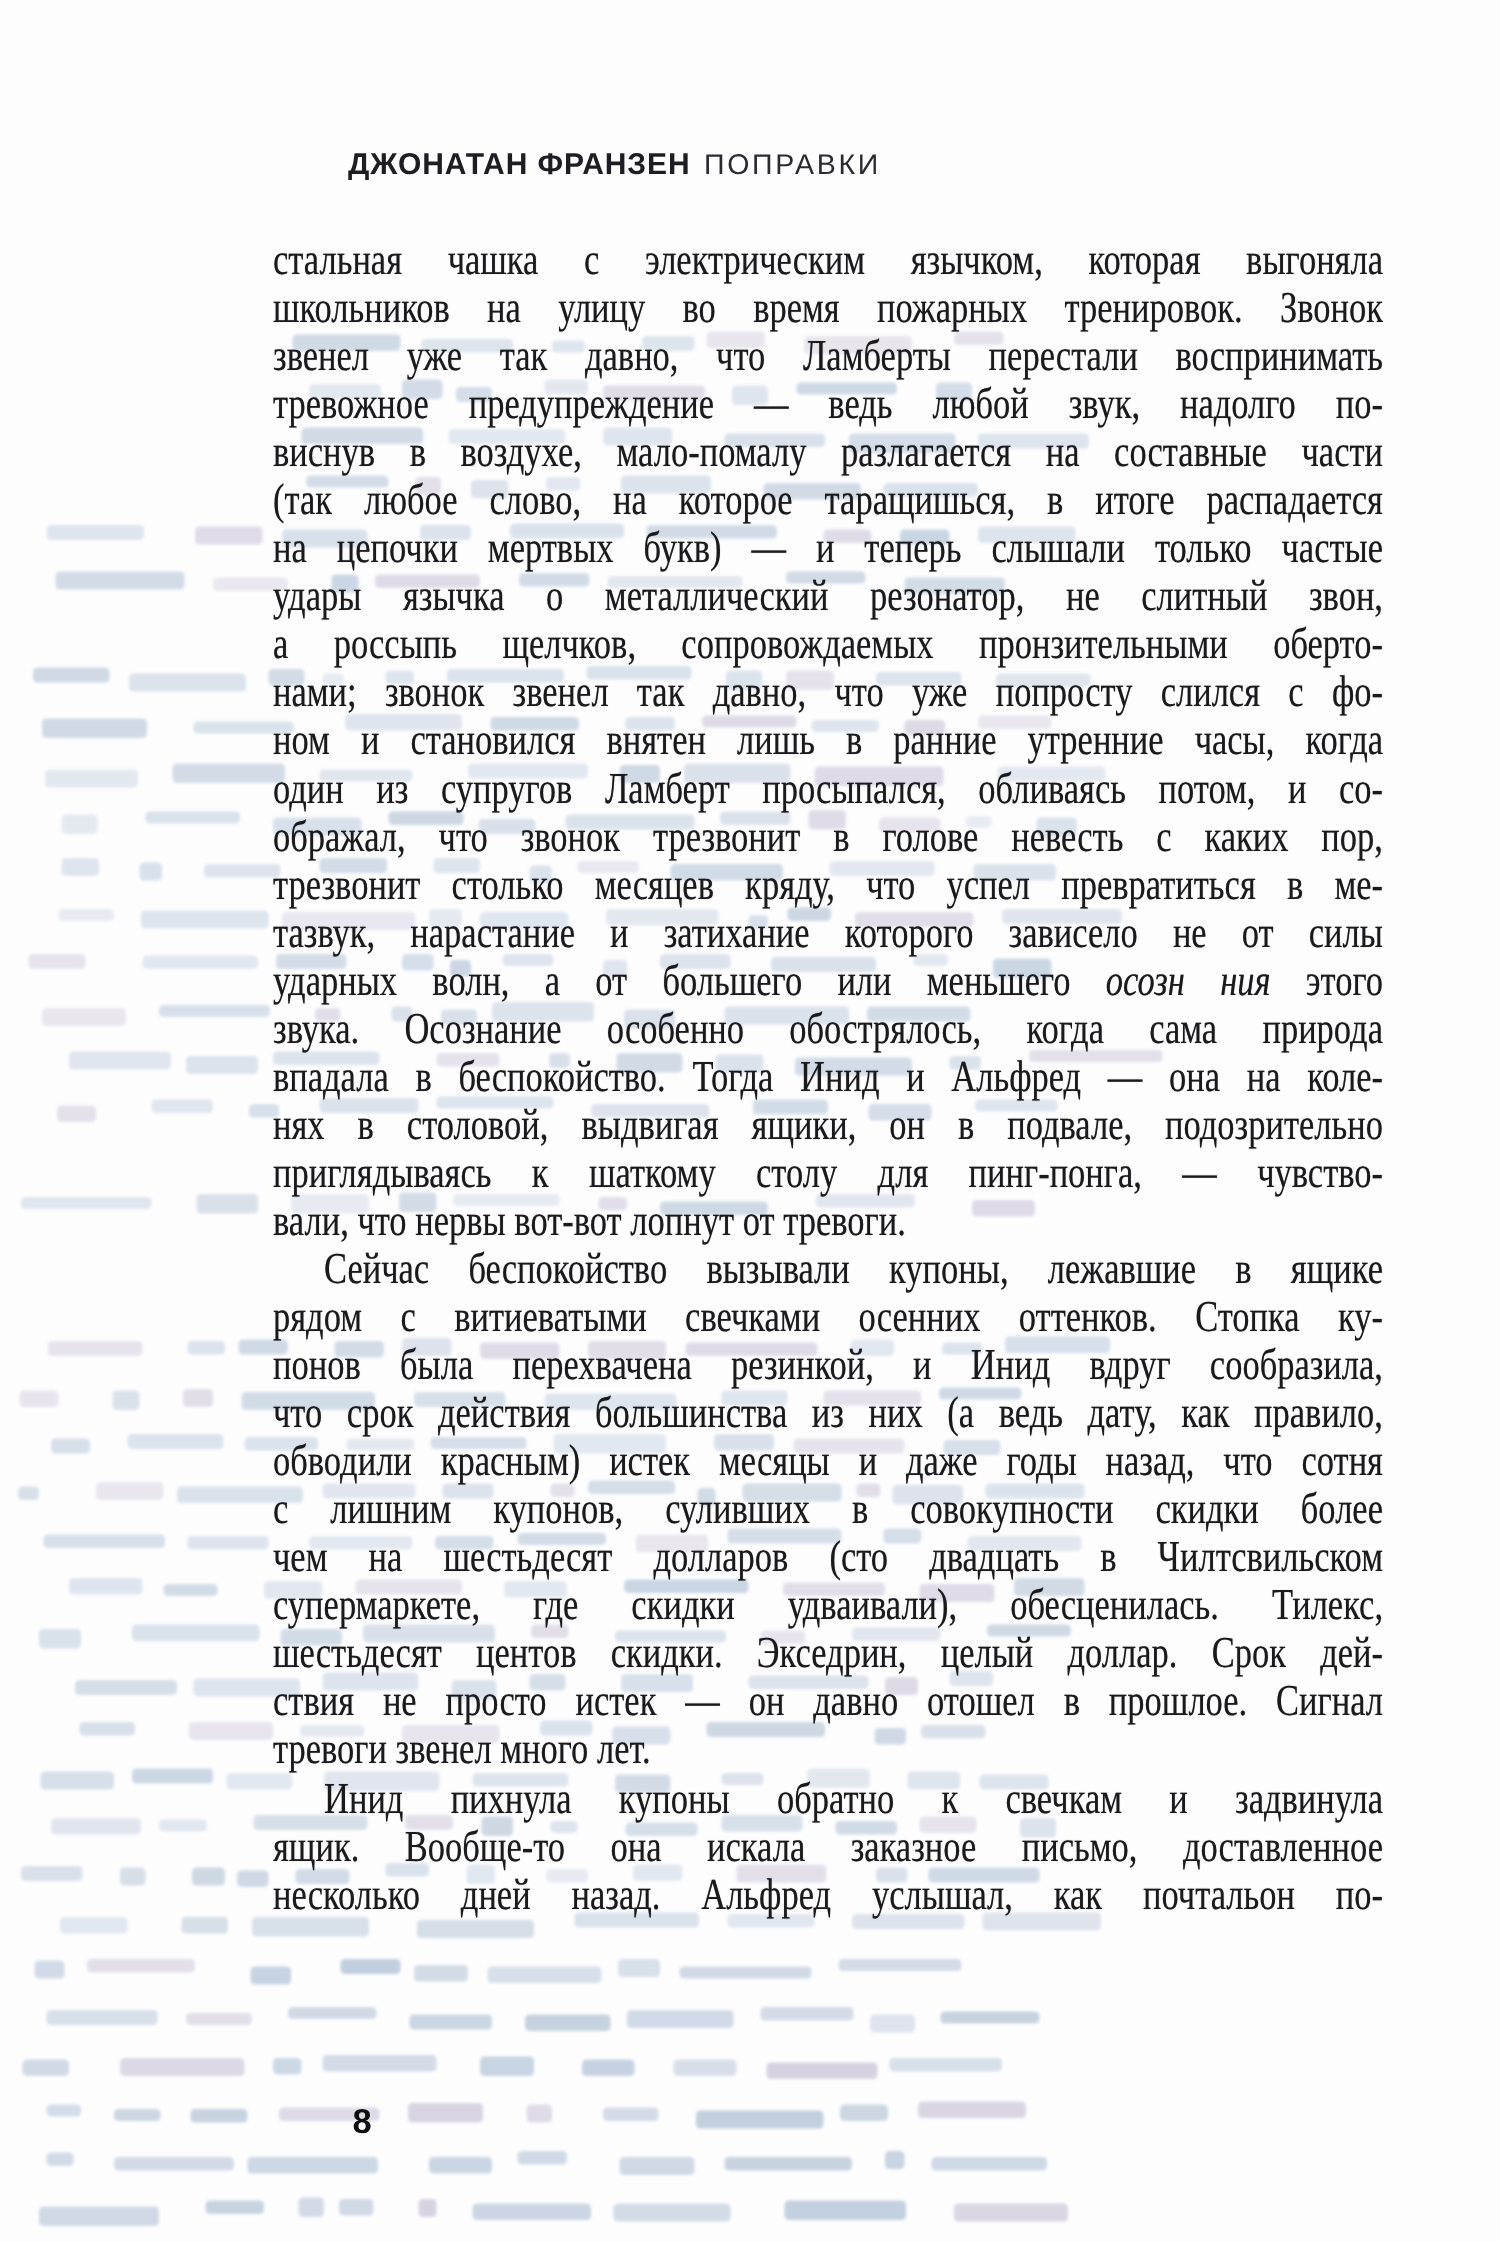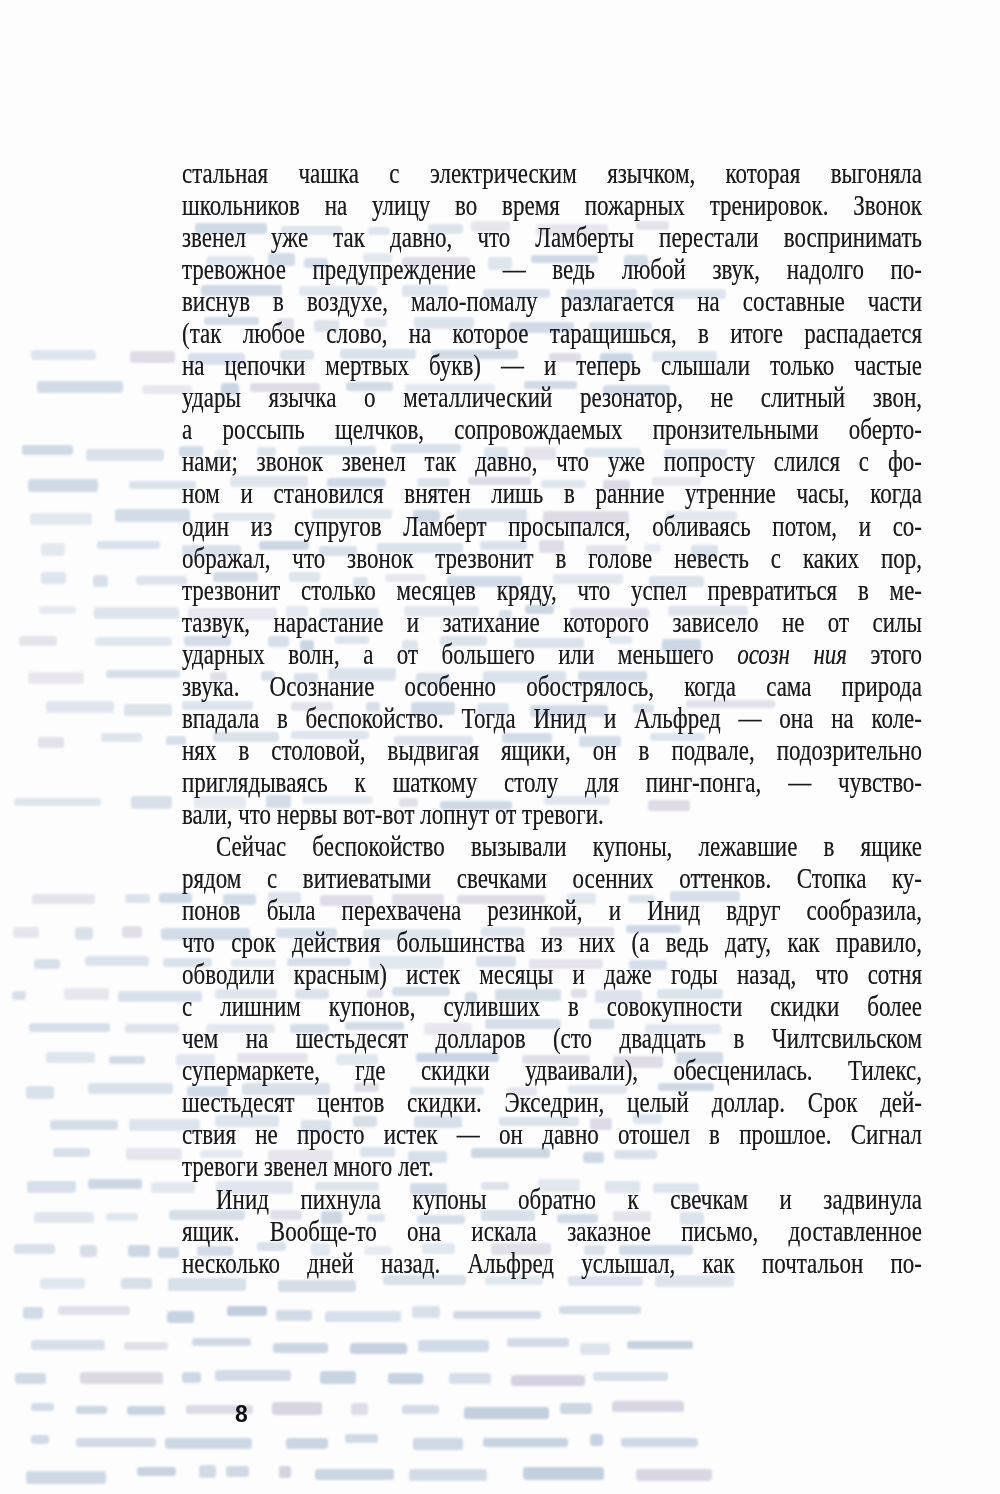--- a/index.html
+++ b/index.html
@@ -371,20 +371,23 @@
       <div class="streak" style="left: 137.2px; top: 1466.7px; width: 38.7px; height: 8.9px; background: rgb(175, 192, 210); opacity: 0.68;"></div>
       <div class="streak" style="left: 198.7px; top: 1465.3px; width: 17.8px; height: 12.9px; background: rgb(195, 205, 221); opacity: 0.71;"></div>
       <div class="streak" style="left: 225.8px; top: 1465.6px; width: 23.7px; height: 11.4px; background: rgb(195, 205, 221); opacity: 0.74;"></div>
       <div class="streak" style="left: 278.9px; top: 1465.5px; width: 12.6px; height: 12px; background: rgb(201, 195, 214); opacity: 0.72;"></div>
       <div class="streak" style="left: 315.1px; top: 1469px; width: 79.4px; height: 11px; background: rgb(175, 192, 210); opacity: 0.63;"></div>
       <div class="streak" style="left: 408.6px; top: 1469.4px; width: 78.2px; height: 11.9px; background: rgb(175, 192, 210); opacity: 0.53;"></div>
       <div class="streak" style="left: 522.9px; top: 1467px; width: 81.4px; height: 13px; background: rgb(170, 189, 211); opacity: 0.69;"></div>
       <div class="streak" style="left: 635.9px; top: 1468.8px; width: 75.8px; height: 12px; background: rgb(201, 195, 214); opacity: 0.67;"></div>
     </div>
 
+  <div class="hdr">
+    <span class="author">ДЖОНАТАН ФРАНЗЕН</span><span class="title">ПОПРАВКИ</span>
+  </div>
 
   <div class="text" id="text">
       <div class="line"><span class="lw" style="word-spacing: 24.66px;"><span>стальная чашка с электрическим язычком, которая выгоняла</span></span></div>
       <div class="line"><span class="lw" style="word-spacing: 19.11px;"><span>школьников на улицу во время пожарных тренировок. Звонок</span></span></div>
       <div class="line"><span class="lw" style="word-spacing: 19.34px;"><span>звенел уже так давно, что Ламберты перестали воспринимать</span></span></div>
       <div class="line"><span class="lw" style="word-spacing: 20.86px;"><span>тревожное предупреждение — ведь любой звук, надолго по-</span></span></div>
       <div class="line"><span class="lw" style="word-spacing: 17.3px;"><span>виснув в воздухе, мало-помалу разлагается на составные части</span></span></div>
       <div class="line"><span class="lw" style="word-spacing: 15.53px;"><span>(так любое слово, на которое таращишься, в итоге распадается</span></span></div>
       <div class="line"><span class="lw" style="word-spacing: 14.21px;"><span>на цепочки мертвых букв) — и теперь слышали только частые</span></span></div>
       <div class="line"><span class="lw" style="word-spacing: 21.95px;"><span>удары язычка о металлический резонатор, не слитный звон,</span></span></div>

